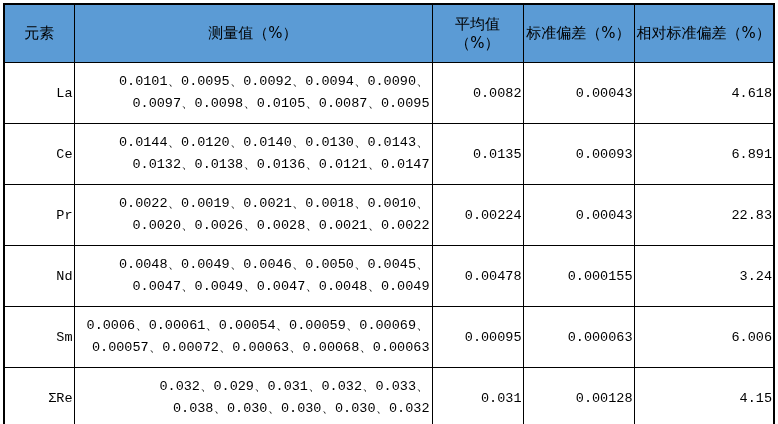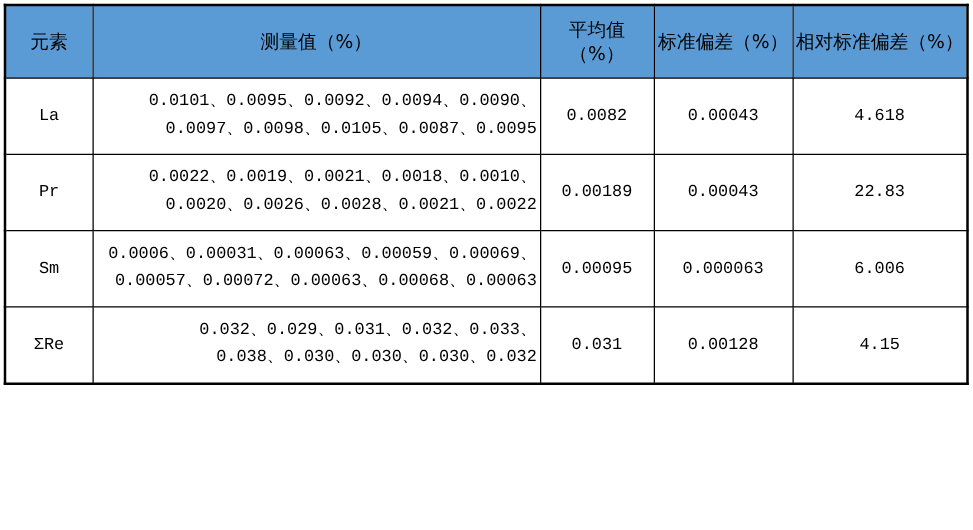--- a/index.html
+++ b/index.html
@@ -47,21 +47,21 @@
     background: #ffffff;
     height: 58px;
     font-family: "Liberation Mono", "DejaVu Sans Mono", monospace;
     font-size: 13.5px;
     vertical-align: middle;
   }
   td.cell-element,
   td.cell-avg,
   td.cell-std,
   td.cell-rsd {
-    text-align: center;
+    text-align: right;
   }
   td.cell-meas {
     text-align: right;
     padding-left: 5px;
     padding-right: 2px;
   }
   td.cell-meas .meas-line {
     line-height: 22px;
     white-space: nowrap;
   }
@@ -92,33 +92,53 @@
         <td class="cell-element">La</td>
         <td class="cell-meas">
           <div class="meas-line">0.0101、0.0095、0.0092、0.0094、0.0090、</div>
           <div class="meas-line">0.0097、0.0098、0.0105、0.0087、0.0095</div>
         </td>
         <td class="cell-avg">0.0082</td>
         <td class="cell-std">0.00043</td>
         <td class="cell-rsd">4.618</td>
       </tr>
       <tr>
+        <td class="cell-element">Ce</td>
+        <td class="cell-meas">
+          <div class="meas-line">0.0144、0.0120、0.0140、0.0130、0.0143、</div>
+          <div class="meas-line">0.0132、0.0138、0.0136、0.0121、0.0147</div>
+        </td>
+        <td class="cell-avg">0.0135</td>
+        <td class="cell-std">0.00093</td>
+        <td class="cell-rsd">6.891</td>
+      </tr>
+      <tr>
         <td class="cell-element">Pr</td>
         <td class="cell-meas">
           <div class="meas-line">0.0022、0.0019、0.0021、0.0018、0.0010、</div>
           <div class="meas-line">0.0020、0.0026、0.0028、0.0021、0.0022</div>
         </td>
-        <td class="cell-avg">0.00189</td>
+        <td class="cell-avg">0.00224</td>
         <td class="cell-std">0.00043</td>
         <td class="cell-rsd">22.83</td>
       </tr>
       <tr>
+        <td class="cell-element">Nd</td>
+        <td class="cell-meas">
+          <div class="meas-line">0.0048、0.0049、0.0046、0.0050、0.0045、</div>
+          <div class="meas-line">0.0047、0.0049、0.0047、0.0048、0.0049</div>
+        </td>
+        <td class="cell-avg">0.00478</td>
+        <td class="cell-std">0.000155</td>
+        <td class="cell-rsd">3.24</td>
+      </tr>
+      <tr>
         <td class="cell-element">Sm</td>
         <td class="cell-meas">
-          <div class="meas-line">0.0006、0.00031、0.00063、0.00059、0.00069、</div>
+          <div class="meas-line">0.0006、0.00061、0.00054、0.00059、0.00069、</div>
           <div class="meas-line">0.00057、0.00072、0.00063、0.00068、0.00063</div>
         </td>
         <td class="cell-avg">0.00095</td>
         <td class="cell-std">0.000063</td>
         <td class="cell-rsd">6.006</td>
       </tr>
       <tr>
         <td class="cell-element">ΣRe</td>
         <td class="cell-meas">
           <div class="meas-line">0.032、0.029、0.031、0.032、0.033、</div>

